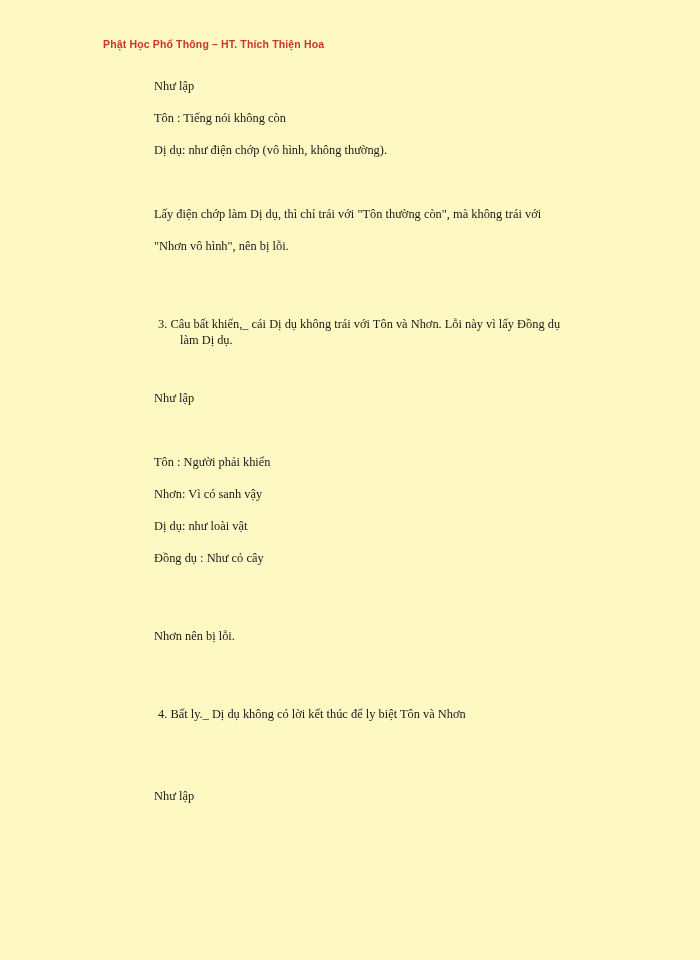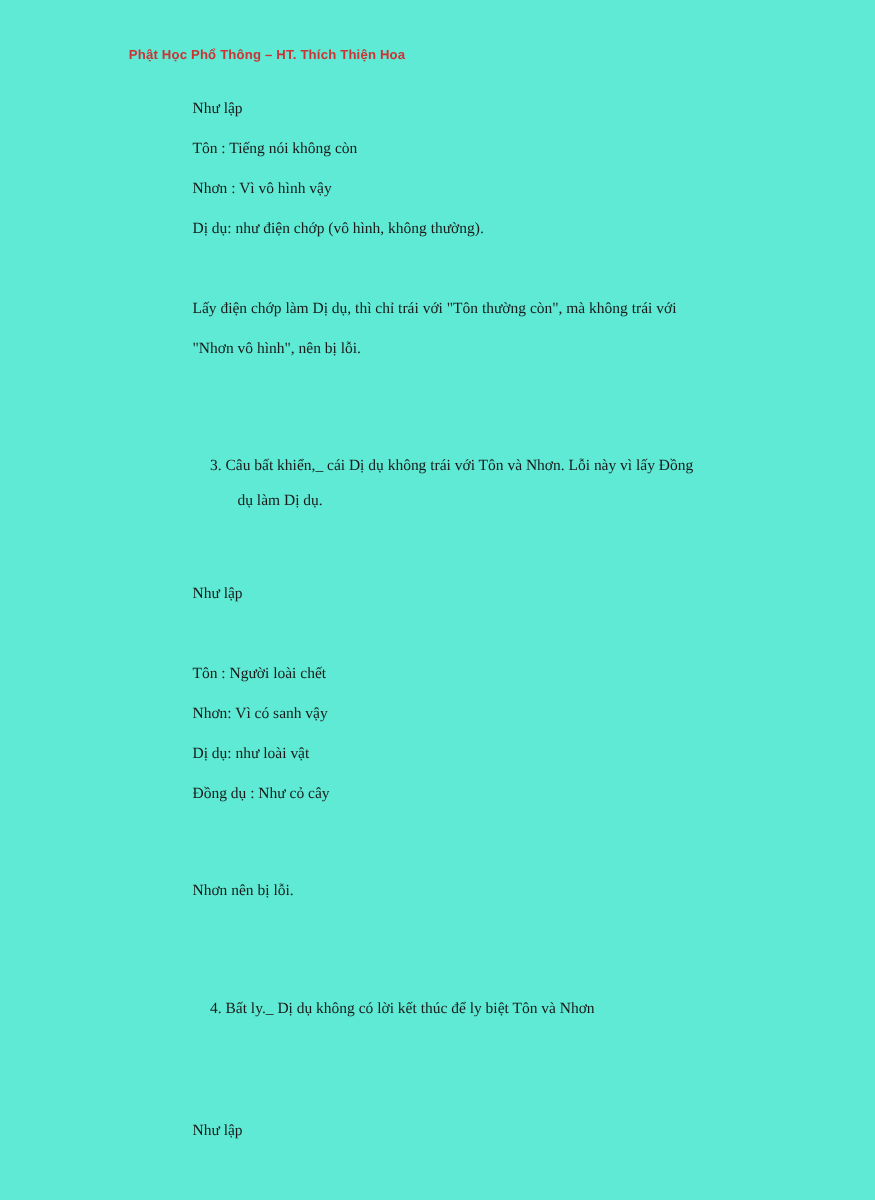--- a/index.html
+++ b/index.html
@@ -13,21 +13,21 @@
     position: relative;
     overflow: hidden;
     font-family: "Liberation Serif", "DejaVu Serif", serif;
     color: #1a1a1a;
     -webkit-font-smoothing: antialiased;
   }
 
   .page {
     position: absolute;
     inset: 0;
-    background: #5eead4;
+    background: #fef9c3;
   }
 
   
   .doc-header {
     position: absolute;
     top: 38px;
     left: 103px;
     font-family: "Liberation Sans", "DejaVu Sans", sans-serif;
     font-size: 10.5px;
     font-weight: bold;
@@ -50,25 +50,25 @@
     display: block;
     margin: 0;
     padding: 0;
     height: 32px;
     white-space: nowrap;
   }
 
   
   .para {
     display: block;
-    margin: 14px;
+    margin: 4px;
     padding: 0;
     padding-left: 22px;
     text-indent: -22px;
-    line-height: 28px;
+    line-height: 16px;
     white-space: normal;
   }
   .para.justified {
     text-align: justify;
     text-align-last: left;
   }
 
   
   .gap-sm { display: block; height: 14px; }
   .gap-md { display: block; height: 24px; }
@@ -81,42 +81,41 @@
 <div class="page">
 
   <div class="doc-header">Phật Học Phổ Thông – HT. Thích Thiện Hoa</div>
 
   <div class="body-col">
 
     <span class="line">Như lập</span>
 
     <span class="line">Tôn : Tiếng nói không còn</span>
 
-    <span class="line">Nhơn : Vì vô hình vậy</span>
 
 
     <span class="line">Dị dụ: như điện chớp (vô hình, không thường).</span>
 
     <span class="gap-lg"></span>
 
     <span class="line">Lấy điện chớp làm Dị dụ, thì chỉ trái với "Tôn thường còn", mà không trái với</span>
 
     <span class="line">"Nhơn vô hình", nên bị lỗi.</span>
 
     <span class="gap-xl"></span>
 
     <p class="para">3. Câu bất khiển,_ cái Dị dụ không trái với Tôn và Nhơn. Lỗi này vì lấy Đồng dụ làm Dị dụ.</p>
 
     <span class="gap-xl"></span>
 
     <span class="line">Như lập</span>
 
     <span class="gap-lg"></span>
 
-    <span class="line">Tôn : Người loài chết</span>
+    <span class="line">Tôn : Người phải khiển</span>
 
     <span class="line">Nhơn: Vì có sanh vậy</span>
 
     <span class="line">Dị dụ: như loài vật</span>
 
     <span class="line">Đồng dụ : Như cỏ cây</span>
 
     <span class="gap-lg"></span>
 
 

